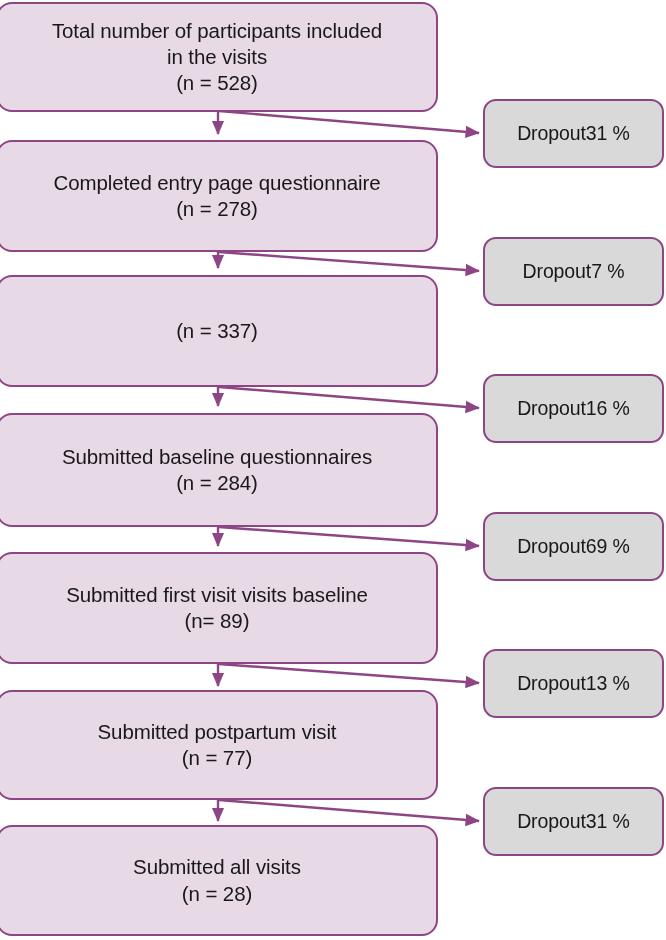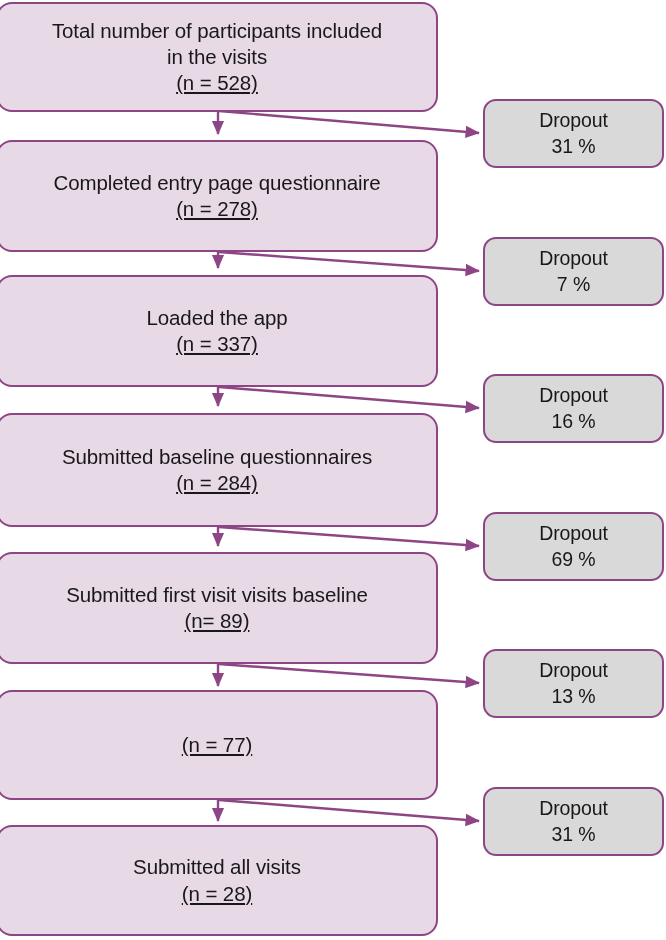--- a/index.html
+++ b/index.html
@@ -43,33 +43,32 @@
     letter-spacing: -0.1px;
     padding: 2px 10px;
   }
   .stage-box .line1 {
     display: block;
     white-space: nowrap;
   }
   .stage-box .line2 {
     display: block;
     white-space: nowrap;
-    text-decoration: underline;
   }
   .stage-box.wrap .line1 {
     white-space: normal;
   }
   .dropout-box {
     position: absolute;
     box-sizing: border-box;
     background: #d9d9d9;
     border: 2.5px solid #8e4585;
     border-radius: 13px;
     display: flex;
-    flex-direction: column;
+    flex-direction: row;
     align-items: center;
     justify-content: center;
     text-align: center;
     color: #18181b;
     font-size: 19.5px;
     line-height: 1.3;
     letter-spacing: -0.1px;
   }
   .dropout-box .d-label,
   .dropout-box .d-value {
@@ -113,35 +112,35 @@
     <span class="line1">in the visits</span>
     <span class="line2">(n = 528)</span>
   </div>
 
   <div class="stage-box" style="left:-4px; top:140px; width:442px; height:112px;">
     <span class="line1">Completed entry page questionnaire</span>
     <span class="line2">(n = 278)</span>
   </div>
 
   <div class="stage-box" style="left:-4px; top:275px; width:442px; height:112px;">
-    <span class="line1">Loaded the app</span>
     <span class="line2">(n = 337)</span>
   </div>
 
   <div class="stage-box" style="left:-4px; top:413px; width:442px; height:114px;">
     <span class="line1">Submitted baseline questionnaires</span>
     <span class="line2">(n = 284)</span>
   </div>
 
   <div class="stage-box" style="left:-4px; top:552px; width:442px; height:112px;">
     <span class="line1">Submitted first visit visits baseline</span>
     <span class="line2">(n= 89)</span>
   </div>
 
   <div class="stage-box" style="left:-4px; top:690px; width:442px; height:110px;">
+    <span class="line1">Submitted postpartum visit</span>
     <span class="line2">(n = 77)</span>
   </div>
 
   <div class="stage-box" style="left:-4px; top:825px; width:442px; height:111px;">
     <span class="line1">Submitted all visits</span>
     <span class="line2">(n = 28)</span>
   </div>
 
   <div class="dropout-box" style="left:483px; top:99px; width:181px; height:69px;">
     <span class="d-label">Dropout</span>

